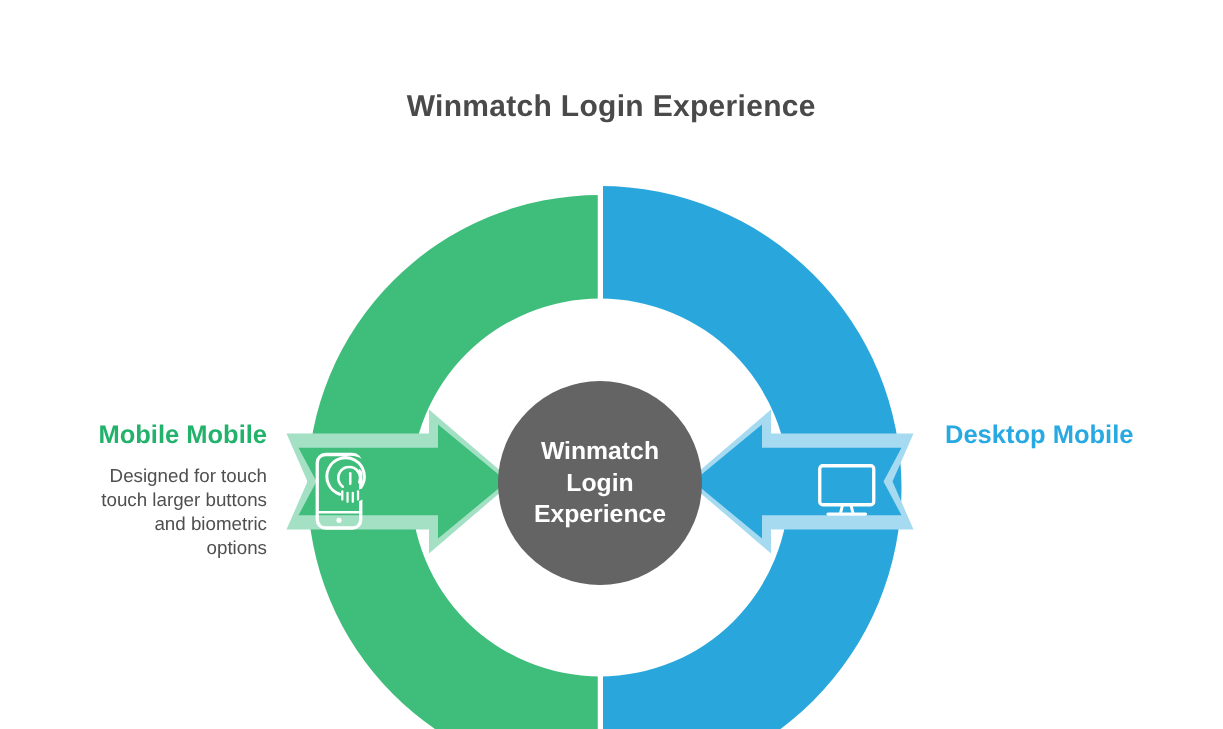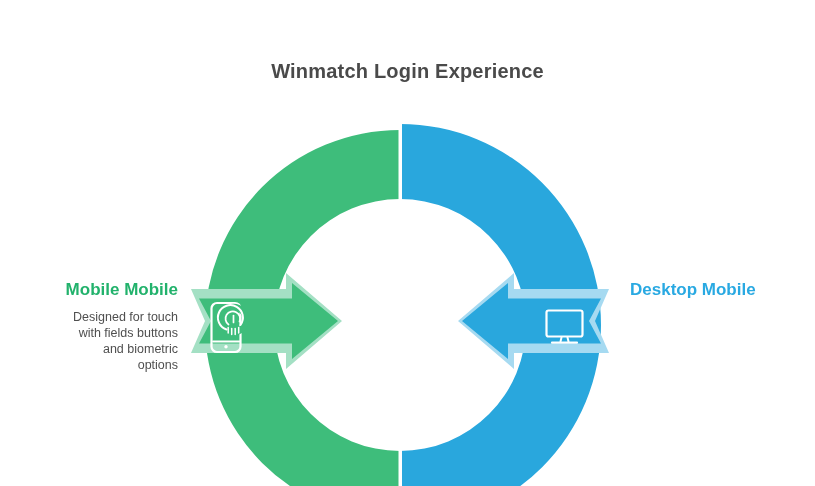--- a/index.html
+++ b/index.html
@@ -88,25 +88,30 @@
     </g>
 
     <g>
       <rect class="wire" x="546.5" y="262.5" width="36" height="26" rx="2" stroke-width="2.2"></rect>
       <line class="wire" x1="561.5" y1="289.5" x2="560.5" y2="293.5" stroke-width="2"></line>
       <line class="wire" x1="567.5" y1="289.5" x2="568.5" y2="293.5" stroke-width="2"></line>
       <line class="wire" x1="552" y1="294.7" x2="577" y2="294.7" stroke-width="2.2"></line>
     </g>
   </svg>
 
+  <div class="center-circle">
+    <div class="center-label">Winmatch
+Login
+Experience</div>
+  </div>
 
   <div class="side-block left">
     <div class="side-heading">Mobile Mobile</div>
     <p class="side-desc">Designed for touch
-with fields buttons
+touch larger buttons
 and biometric
 options</p>
   </div>
 
   <div class="side-block right">
     <div class="side-heading">Desktop Mobile</div>
   </div>
 
 </div>
 

